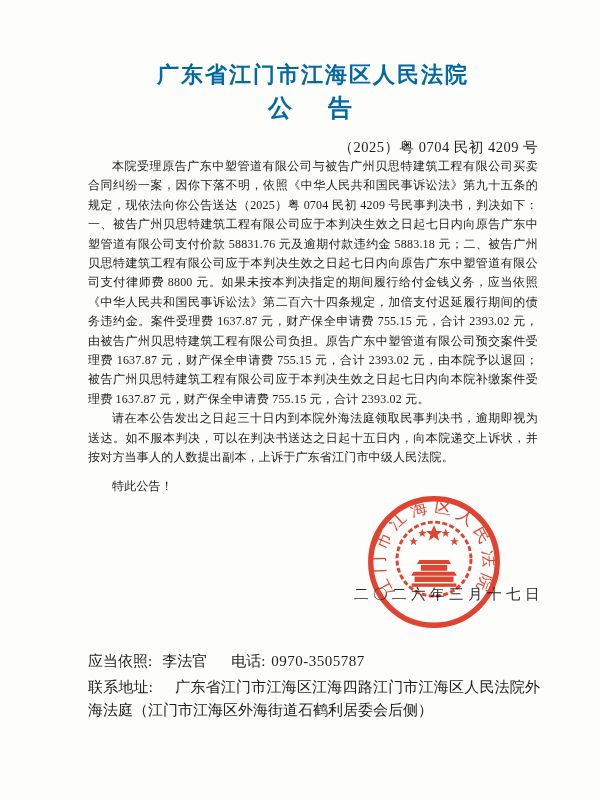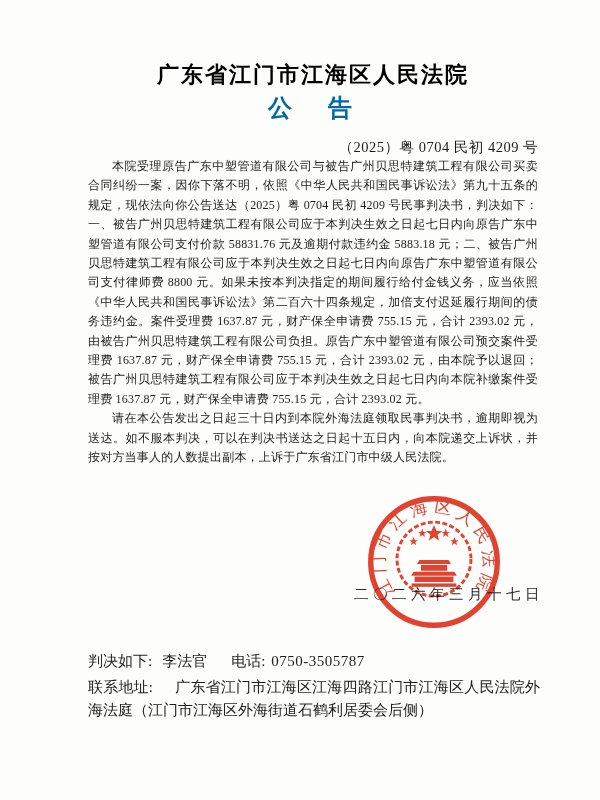--- a/index.html
+++ b/index.html
@@ -5,21 +5,21 @@
   html,body { margin:0; padding:0; background:#ffffff; }
   .page {
     position:relative; width:600px; height:800px;
     background:#fdfdfc; overflow:hidden;
     font-family:"Liberation Serif","DejaVu Serif",serif;
     color:#1d1d1d;
   }
   .content { position:absolute; left:88px; top:60px; width:450px; }
   .court-name {
     margin:0; font-size:22px; font-weight:bold; text-align:center;
-    letter-spacing:2px; line-height:30px; color:#000000;
+    letter-spacing:2px; line-height:30px; color:#0369a1;
   }
   .doc-title {
     margin:2px 0 0 0; font-size:24px; font-weight:bold; text-align:center;
     letter-spacing:6px; line-height:32px; color:#0369a1;
   }
   .case-no { margin-top:13px; text-align:right; font-size:14.5px; line-height:20px; letter-spacing:0.5px; }
   .addressee { font-size:15px; line-height:20px; margin-top:2px; }
   .body-para {
     margin:0; font-size:12px; line-height:19.4px; text-align:justify;
     text-indent:2em; letter-spacing:0.2px;
@@ -45,20 +45,21 @@
 <body>
 
 <div class="page">
 
   <div class="content">
     <h1 class="court-name">广东省江门市江海区人民法院</h1>
     <h2 class="doc-title">公　告</h2>
     <div class="case-no">（2025）粤 0704 民初 4209 号</div>
     <p class="body-para">本院受理原告广东中塑管道有限公司与被告广州贝思特建筑工程有限公司买卖合同纠纷一案，因你下落不明，依照《中华人民共和国民事诉讼法》第九十五条的规定，现依法向你公告送达（2025）粤 0704 民初 4209 号民事判决书，判决如下：一、被告广州贝思特建筑工程有限公司应于本判决生效之日起七日内向原告广东中塑管道有限公司支付价款 58831.76 元及逾期付款违约金 5883.18 元；二、被告广州贝思特建筑工程有限公司应于本判决生效之日起七日内向原告广东中塑管道有限公司支付律师费 8800 元。如果未按本判决指定的期间履行给付金钱义务，应当依照《中华人民共和国民事诉讼法》第二百六十四条规定，加倍支付迟延履行期间的债务违约金。案件受理费 1637.87 元，财产保全申请费 755.15 元，合计 2393.02 元，由被告广州贝思特建筑工程有限公司负担。原告广东中塑管道有限公司预交案件受理费 1637.87 元，财产保全申请费 755.15 元，合计 2393.02 元，由本院予以退回；被告广州贝思特建筑工程有限公司应于本判决生效之日起七日内向本院补缴案件受理费 1637.87 元，财产保全申请费 755.15 元，合计 2393.02 元。</p>
     <p class="body-para">请在本公告发出之日起三十日内到本院外海法庭领取民事判决书，逾期即视为送达。如不服本判决，可以在判决书送达之日起十五日内，向本院递交上诉状，并按对方当事人的人数提出副本，上诉于广东省江门市中级人民法院。</p>
+    <p class="body-para closing">特此公告！</p>
   </div>
 
   <div class="issue-date">二〇二六年三月十七日</div>
 
   <svg class="seal" viewBox="0 0 150 150">
     <defs>
       <path id="star" d="M0,-1 L0.294,-0.309 L0.951,-0.309 L0.405,0.118 L0.588,0.809 L0,0.382 L-0.588,0.809 L-0.405,0.118 L-0.951,-0.309 L-0.294,-0.309 Z"></path>
       <path id="sealArc" d="M 34.8,106.4 A 51,51 0 1 1 115.2,106.4" fill="none"></path>
     </defs>
     <g fill="#e03420" stroke="none">
@@ -79,20 +80,20 @@
           <path d="M-21,-1 L21,-1 L23.5,3 L-23.5,3 Z"></path>
           <rect x="-20" y="4" width="40" height="5.5"></rect>
           <rect x="-23" y="11" width="46" height="3.5"></rect>
         </g>
       </g>
     </g>
   </svg>
 
   <div class="footer">
     <div class="footer-line1">
-      <span>判决如下:</span><span class="footer-judge-name">李法官</span><span class="footer-phone-label">电话:</span><span class="footer-phone">0750-3505787</span>
+      <span>应当依照:</span><span class="footer-judge-name">李法官</span><span class="footer-phone-label">电话:</span><span class="footer-phone">0970-3505787</span>
     </div>
     <div class="footer-address">
       <span class="label">联系地址:</span><span>广东省江门市江海区江海四路江门市江海区人民法院外海法庭（江门市江海区外海街道石鹤利居委会后侧）</span>
     </div>
   </div>
 
 </div>
 
 </body></html>

